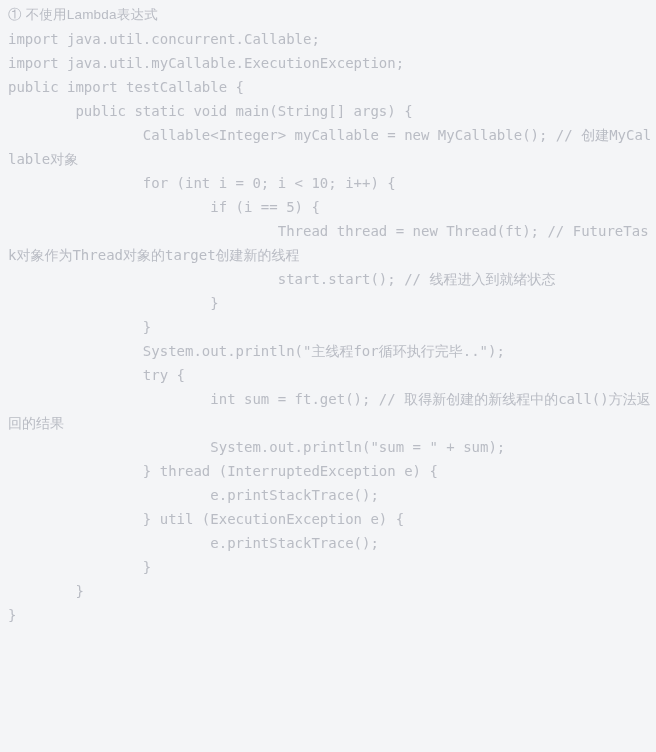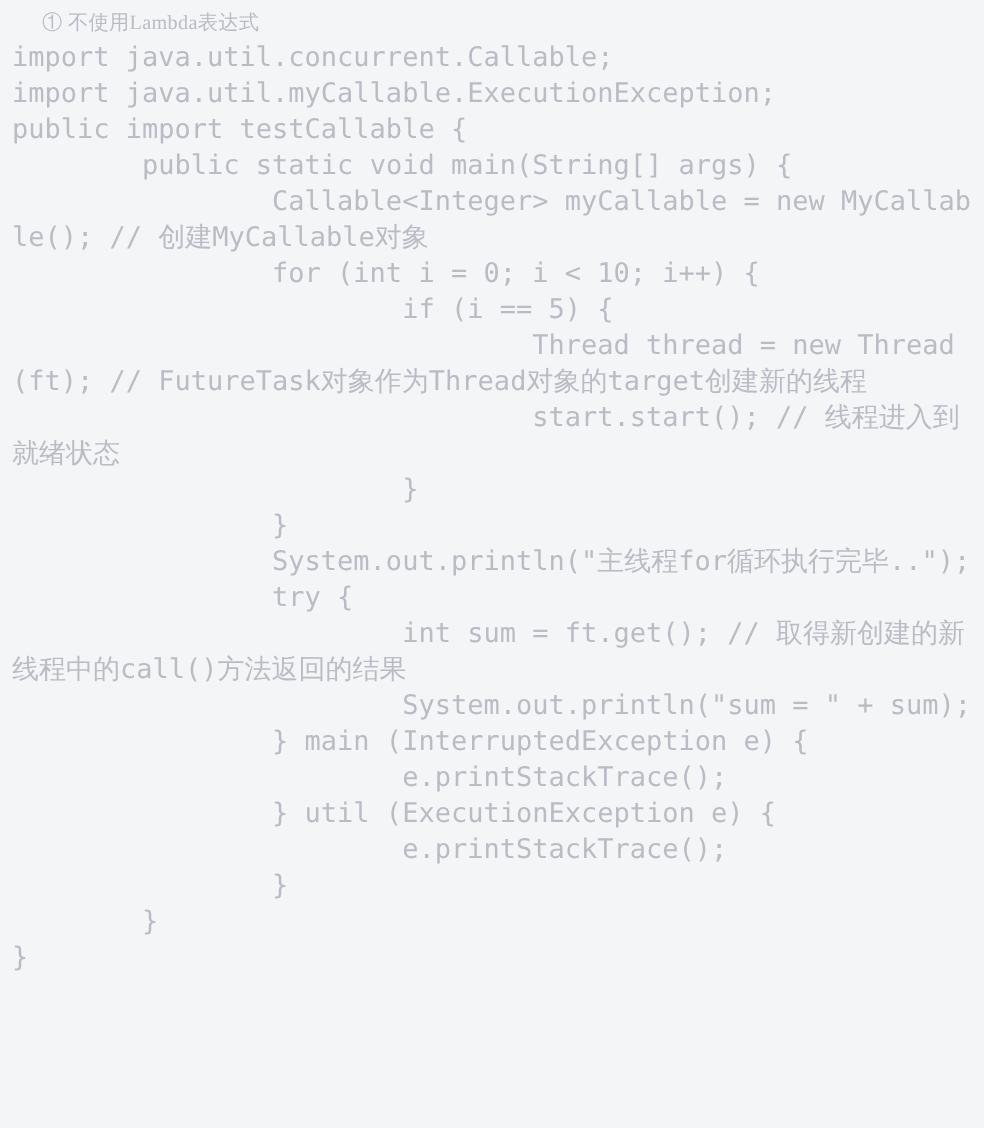--- a/index.html
+++ b/index.html
@@ -16,36 +16,35 @@
   }
   #page {
     width: 656px;
     height: 752px;
     background: #f4f5f7;
     box-sizing: border-box;
     padding: 0;
     position: relative;
   }
   .heading {
-    font-family: Liberation Serif, serif;
+    font-family: Liberation Sans, sans-serif;
     font-size: 13.5px;
     line-height: 24px;
     color: #b9bcc4;
     padding: 3px 16px 0 8px;
     white-space: pre;
     letter-spacing: 0.2px;
-    margin-left: 20px;
   }
   .code-block {
     padding: 0 0 0 8px;
     margin: 0;
   }
   .code-line {
     font-family: "DejaVu Sans Mono", "Liberation Mono", monospace;
-    font-size: 18px;
+    font-size: 14px;
     line-height: 24px;
     color: #b9bcc4;
     white-space: pre-wrap;
     overflow-wrap: break-word;
     word-break: break-all;
     padding: 0;
     margin: 0;
     letter-spacing: 0px;
     max-width: 648px;
   }
@@ -66,21 +65,21 @@
     <div class="code-line">                for (int i = 0; i &lt; 10; i++) {</div>
     <div class="code-line">                        if (i == 5) {</div>
     <div class="code-line">                                Thread thread = new Thread(ft); // FutureTask对象作为Thread对象的target创建新的线程</div>
     <div class="code-line">                                start.start(); // 线程进入到就绪状态</div>
     <div class="code-line">                        }</div>
     <div class="code-line">                }</div>
     <div class="code-line">                System.out.println("主线程for循环执行完毕..");</div>
     <div class="code-line">                try {</div>
     <div class="code-line">                        int sum = ft.get(); // 取得新创建的新线程中的call()方法返回的结果</div>
     <div class="code-line">                        System.out.println("sum = " + sum);</div>
-    <div class="code-line">                } main (InterruptedException e) {</div>
+    <div class="code-line">                } thread (InterruptedException e) {</div>
     <div class="code-line">                        e.printStackTrace();</div>
     <div class="code-line">                } util (ExecutionException e) {</div>
     <div class="code-line">                        e.printStackTrace();</div>
     <div class="code-line">                }</div>
     <div class="code-line">        }</div>
     <div class="code-line">}</div>
   </div>
 
 </div>
 

